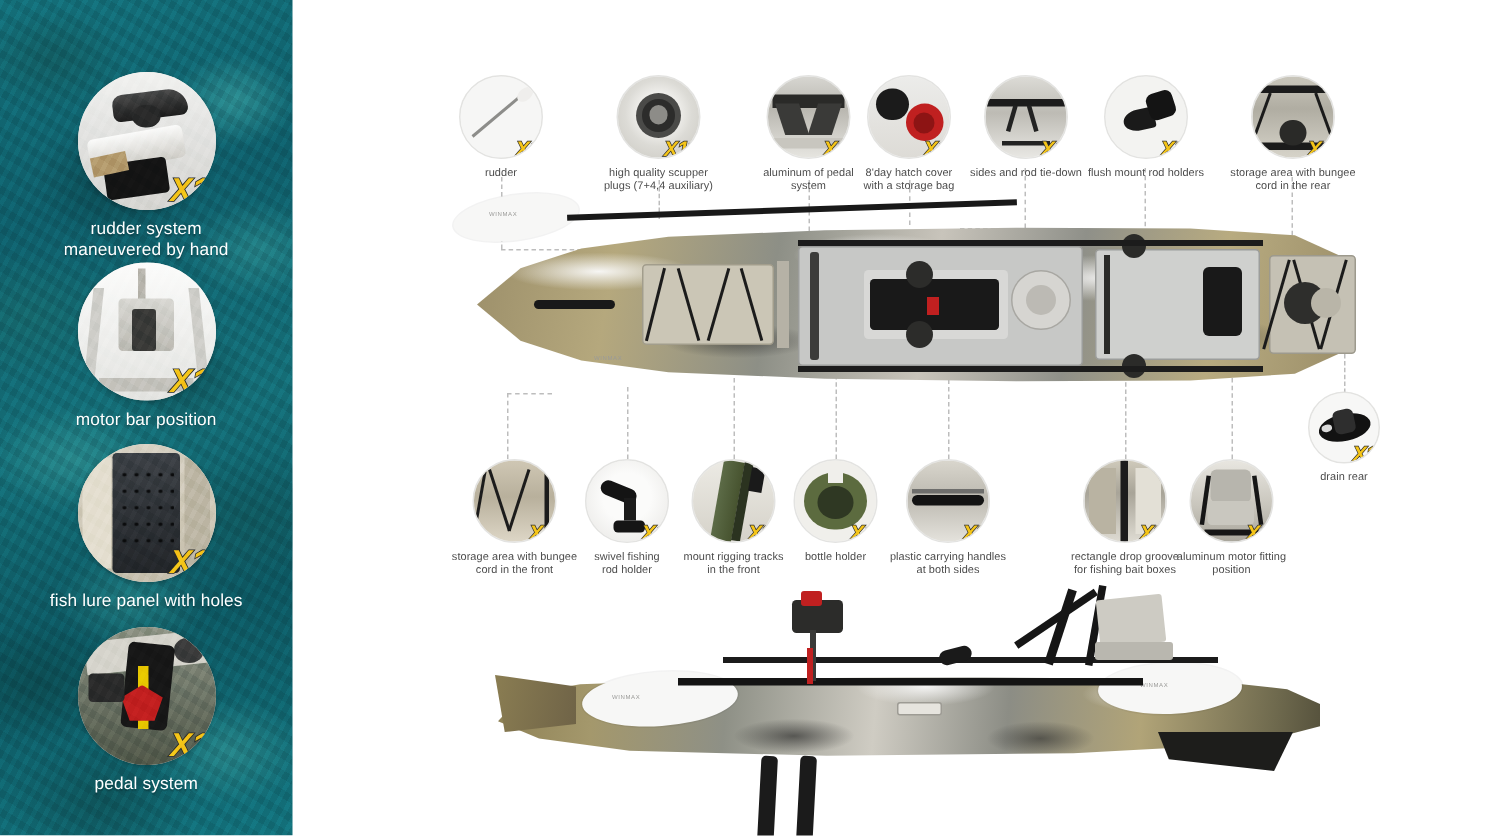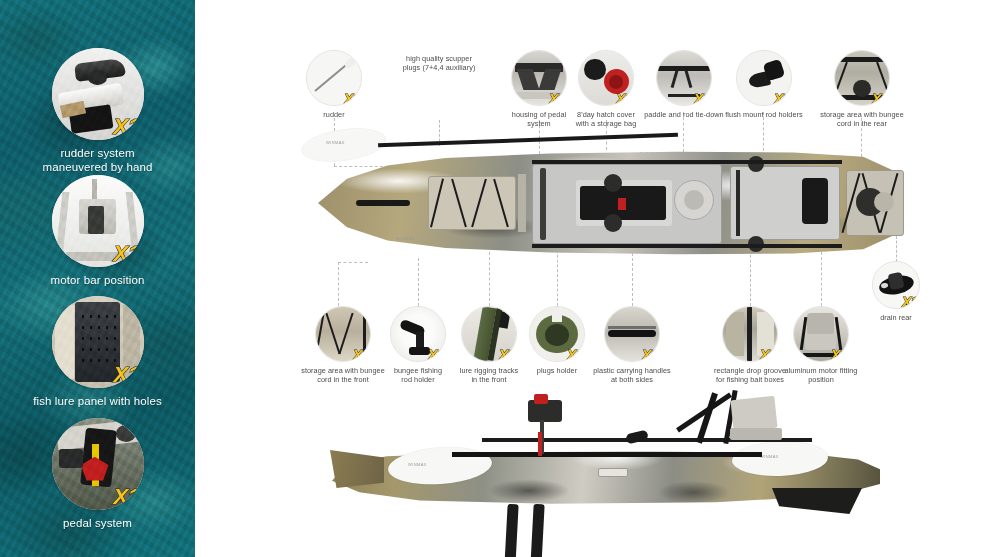--- a/index.html
+++ b/index.html
@@ -326,35 +326,43 @@
       <div class="ph a-paddle">
           <div class="s"></div>
           <div class="b"></div>
         </div>
       <span class="xbadge">X1</span>
     </div>
     <div class="c-label" style="white-space:pre-line">rudder</div>
   </div>
 
   <div class="callout" style="left:399px;top:50px;width:80px">
+    <div class="c-circle" style="width:56px;height:56px">
+      <div class="ph a-scupper">
+          <div class="o1"></div>
+          <div class="o2"></div>
+          <div class="o3"></div>
+        </div>
+      <span class="xbadge">X11</span>
+    </div>
     <div class="c-label" style="white-space:pre-line">high quality scupper
 plugs (7+4,4 auxiliary)</div>
   </div>
 
   <div class="callout" style="left:505px;top:50px;width:68px">
     <div class="c-circle" style="width:56px;height:56px">
       <div class="ph a-housing">
           <div class="h1"></div>
           <div class="h2"></div>
           <div class="h3"></div>
           <div class="h4"></div>
         </div>
       <span class="xbadge">X1</span>
     </div>
-    <div class="c-label" style="white-space:pre-line">housing of pedal
+    <div class="c-label" style="white-space:pre-line">aluminum of pedal
 system</div>
   </div>
 
   <div class="callout" style="left:570px;top:50px;width:72px">
     <div class="c-circle" style="width:56px;height:56px">
       <div class="ph a-hatch">
           <div class="k1"></div>
           <div class="k2"></div>
           <div class="k3"></div>
         </div>
@@ -367,21 +375,21 @@
   <div class="callout" style="left:640px;top:50px;width:88px">
     <div class="c-circle" style="width:56px;height:56px">
       <div class="ph a-tiedown">
           <div class="t1"></div>
           <div class="t2"></div>
           <div class="t3"></div>
           <div class="t4"></div>
         </div>
       <span class="xbadge">X1</span>
     </div>
-    <div class="c-label" style="white-space:pre-line">paddle and rod tie-down</div>
+    <div class="c-label" style="white-space:pre-line">sides and rod tie-down</div>
   </div>
 
   <div class="callout" style="left:722px;top:50px;width:84px">
     <div class="c-circle" style="width:56px;height:56px">
       <div class="ph a-rodh">
           <div class="q1"></div>
           <div class="q2"></div>
         </div>
       <span class="xbadge">X2</span>
     </div>
@@ -466,47 +474,47 @@
 
   <div class="callout" style="left:386px;top:306px;width:64px">
     <div class="c-circle" style="width:56px;height:56px">
       <div class="ph a-swivel">
           <div class="v1"></div>
           <div class="v2"></div>
           <div class="v3"></div>
         </div>
       <span class="xbadge">X1</span>
     </div>
-    <div class="c-label" style="white-space:pre-line">bungee fishing
+    <div class="c-label" style="white-space:pre-line">swivel fishing
 rod holder</div>
   </div>
 
   <div class="callout" style="left:452px;top:306px;width:74px">
     <div class="c-circle" style="width:56px;height:56px">
       <div class="ph a-rigging">
           <div class="g1"></div>
           <div class="g2"></div>
           <div class="g3"></div>
         </div>
       <span class="xbadge">X2</span>
     </div>
-    <div class="c-label" style="white-space:pre-line">lure rigging tracks
+    <div class="c-label" style="white-space:pre-line">mount rigging tracks
 in the front</div>
   </div>
 
   <div class="callout" style="left:529px;top:306px;width:56px">
     <div class="c-circle" style="width:56px;height:56px">
       <div class="ph a-bottle">
           <div class="o"></div>
           <div class="i"></div>
           <div class="n"></div>
         </div>
       <span class="xbadge">X1</span>
     </div>
-    <div class="c-label" style="white-space:pre-line">plugs holder</div>
+    <div class="c-label" style="white-space:pre-line">bottle holder</div>
   </div>
 
   <div class="callout" style="left:589px;top:306px;width:86px">
     <div class="c-circle" style="width:56px;height:56px">
       <div class="ph a-handle">
           <div class="b2"></div>
           <div class="b1"></div>
         </div>
       <span class="xbadge">X2</span>
     </div>

